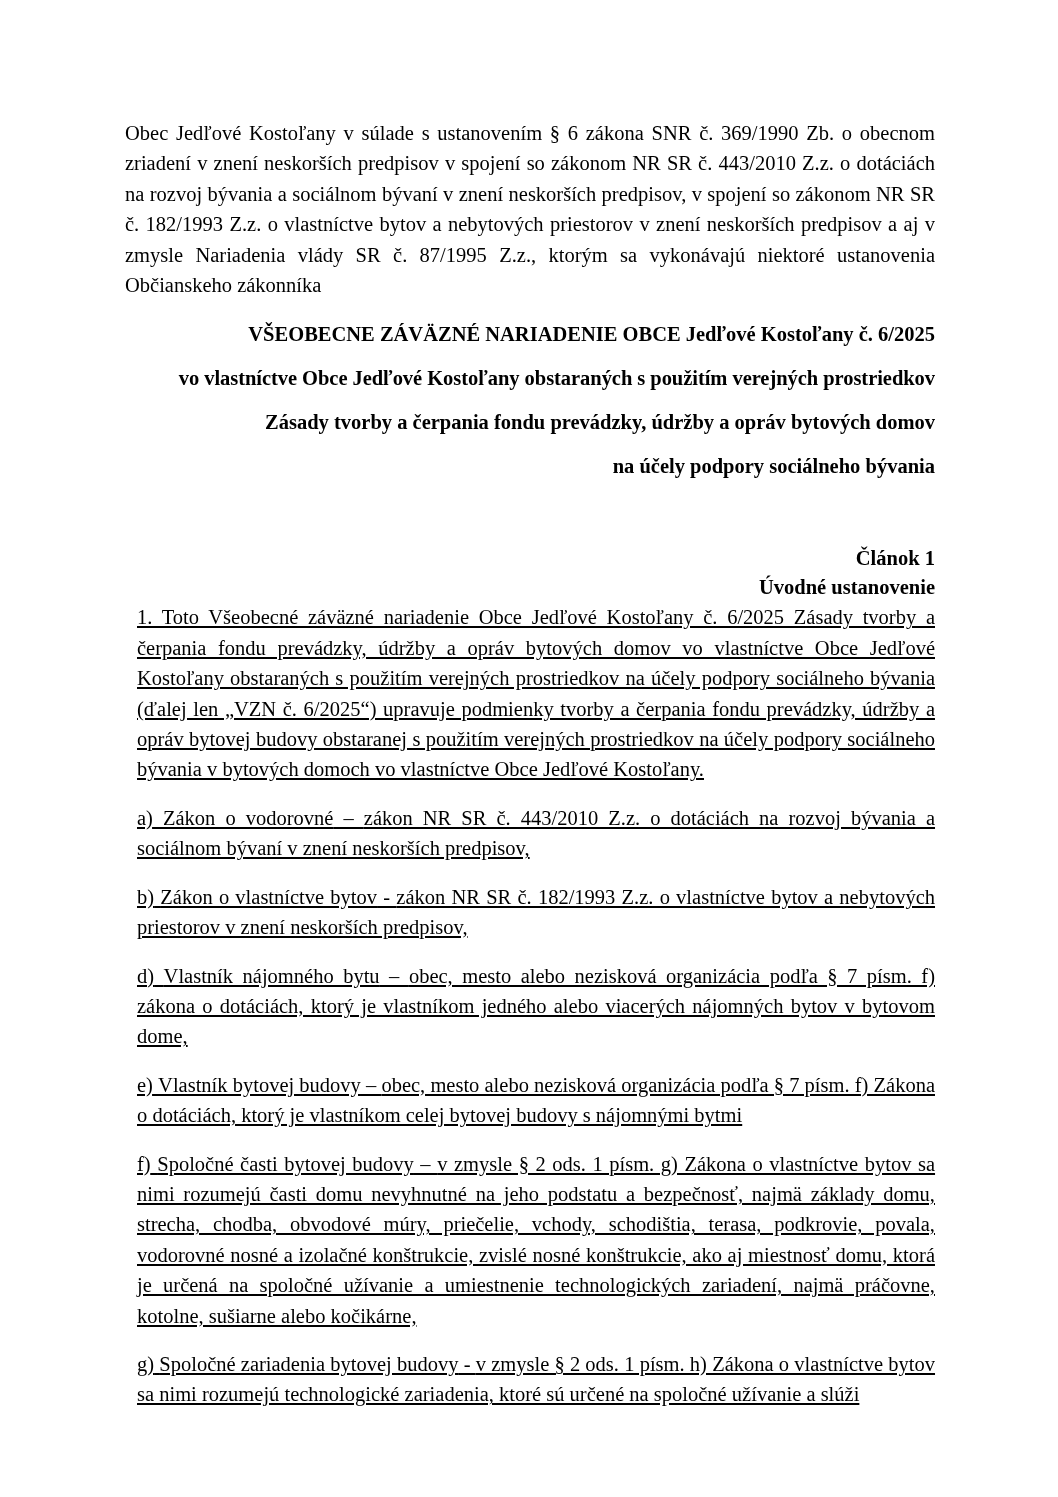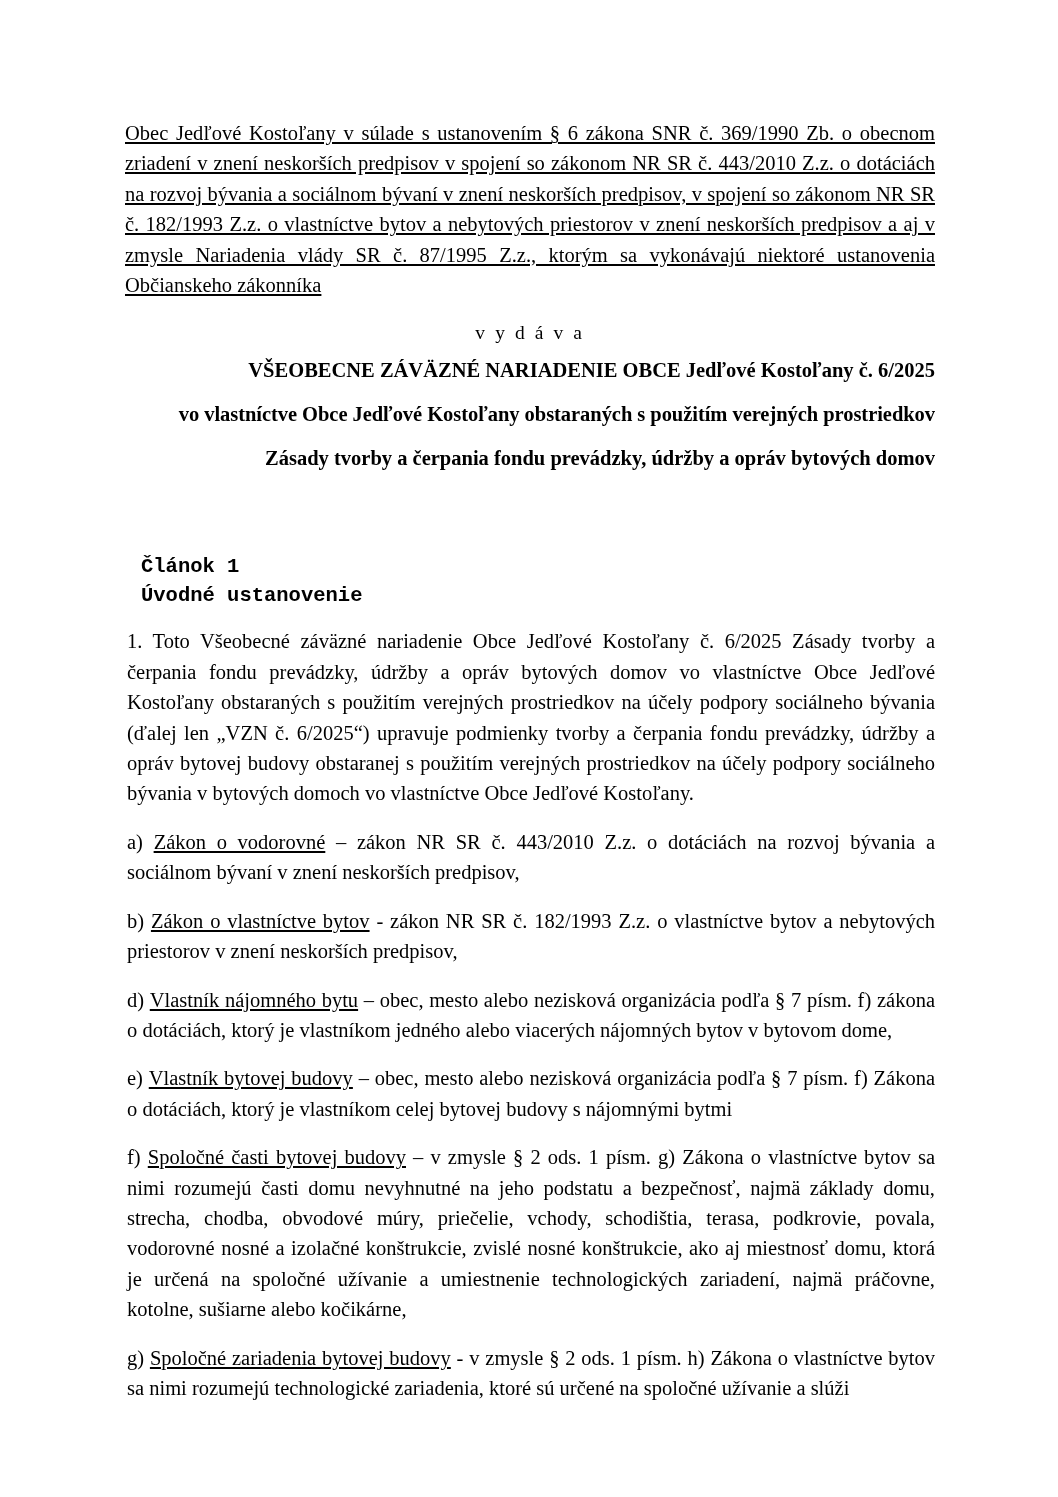--- a/index.html
+++ b/index.html
@@ -23,21 +23,20 @@
   .body-text {
     font-size: 20.5px;
     line-height: 30.4px;
     text-align: justify;
     text-justify: inter-word;
     margin: 0;
     hyphens: none;
   }
   .intro {
     margin-bottom: 12px;
-    text-decoration: underline;
   }
   .vydava {
     text-align: center;
     font-size: 19.5px;
     line-height: 30px;
     letter-spacing: 2.6px;
     margin: 18px 0 0 0;
   }
   .title-block {
     text-align: right;
@@ -48,64 +47,64 @@
   .title-line {
     margin: 0;
     padding: 0;
     line-height: 44px;
     white-space: nowrap;
   }
   .title-line.wide {
     letter-spacing: -0.05px;
   }
   .article-head {
-    text-align: left;
+    text-align: right;
     font-weight: bold;
     font-size: 20.5px;
     line-height: 29px;
-    margin: 16px;
-    font-family: Liberation Mono, monospace;
+    margin: 0;
   }
   .article-head .art-num {
     display: block;
   }
   .article-head .art-sub {
     display: block;
   }
   .gap-before-article {
     height: 56px;
   }
   p.para {
     font-size: 20.5px;
     line-height: 30.4px;
     text-align: justify;
-    margin: 0 0 0 2px;
+    margin: 0 0 0 12px;
     padding: 0;
+    text-decoration: underline;
   }
   p.para + p.para {
     margin-top: 18px;
   }
   .u {
     text-decoration: underline;
     text-underline-offset: 2px;
   }
 </style>
 </head>
 <body>
 
 <div class="page">
 
   <p class="body-text intro">Obec Jedľové Kostoľany v súlade s ustanovením § 6 zákona SNR č. 369/1990 Zb. o obecnom zriadení v znení neskorších predpisov v spojení so zákonom NR SR č. 443/2010 Z.z. o dotáciách na rozvoj bývania a sociálnom bývaní v znení neskorších predpisov, v spojení so zákonom NR SR č. 182/1993 Z.z. o vlastníctve bytov a nebytových priestorov v znení neskorších predpisov a aj v zmysle Nariadenia vlády SR č. 87/1995 Z.z., ktorým sa vykonávajú niektoré ustanovenia Občianskeho zákonníka</p>
 
-  <div class="vydava">v y d á v a</div>
 
   <div class="title-block">
     <div class="title-line">VŠEOBECNE ZÁVÄZNÉ NARIADENIE OBCE Jedľové Kostoľany č. 6/2025</div>
     <div class="title-line wide">vo vlastníctve Obce Jedľové Kostoľany obstaraných s použitím verejných prostriedkov</div>
     <div class="title-line">Zásady tvorby a čerpania fondu prevádzky, údržby a opráv bytových domov</div>
+    <div class="title-line">na účely podpory sociálneho bývania</div>
   </div>
 
   <div class="gap-before-article"></div>
 
   <div class="article-head">
     <span class="art-num">Článok 1</span>
     <span class="art-sub">Úvodné ustanovenie</span>
   </div>
 
   <div>

